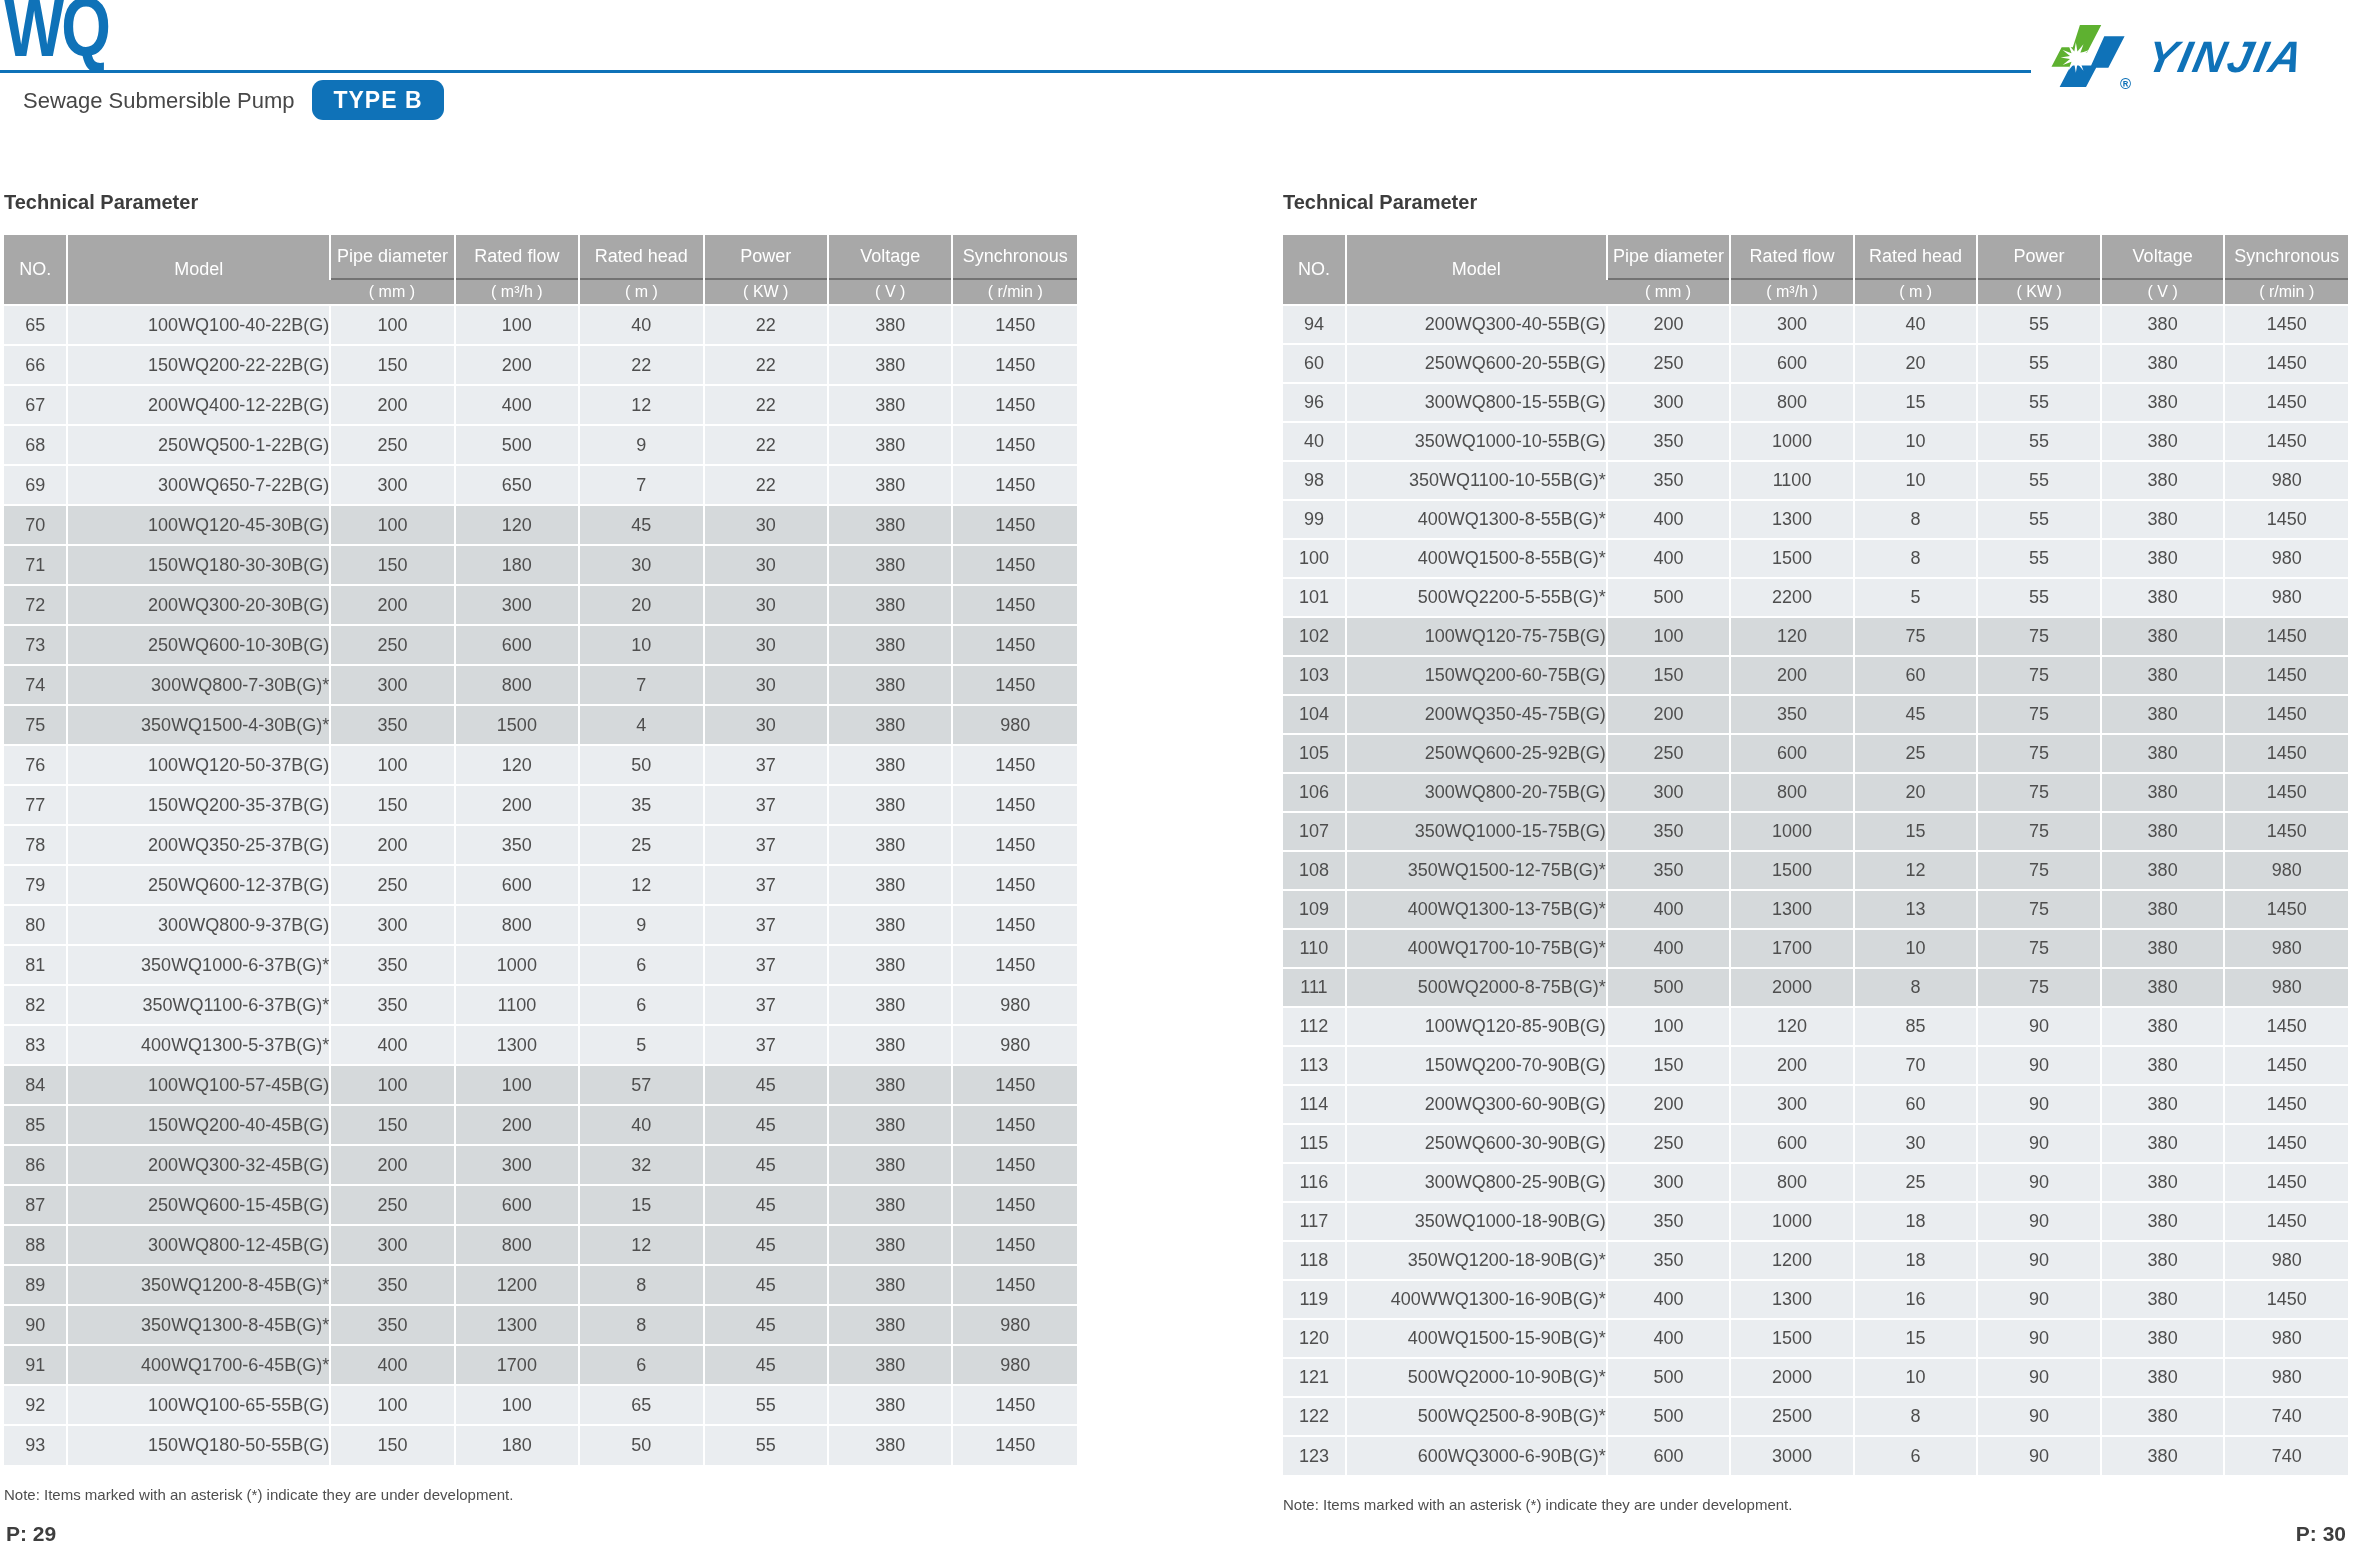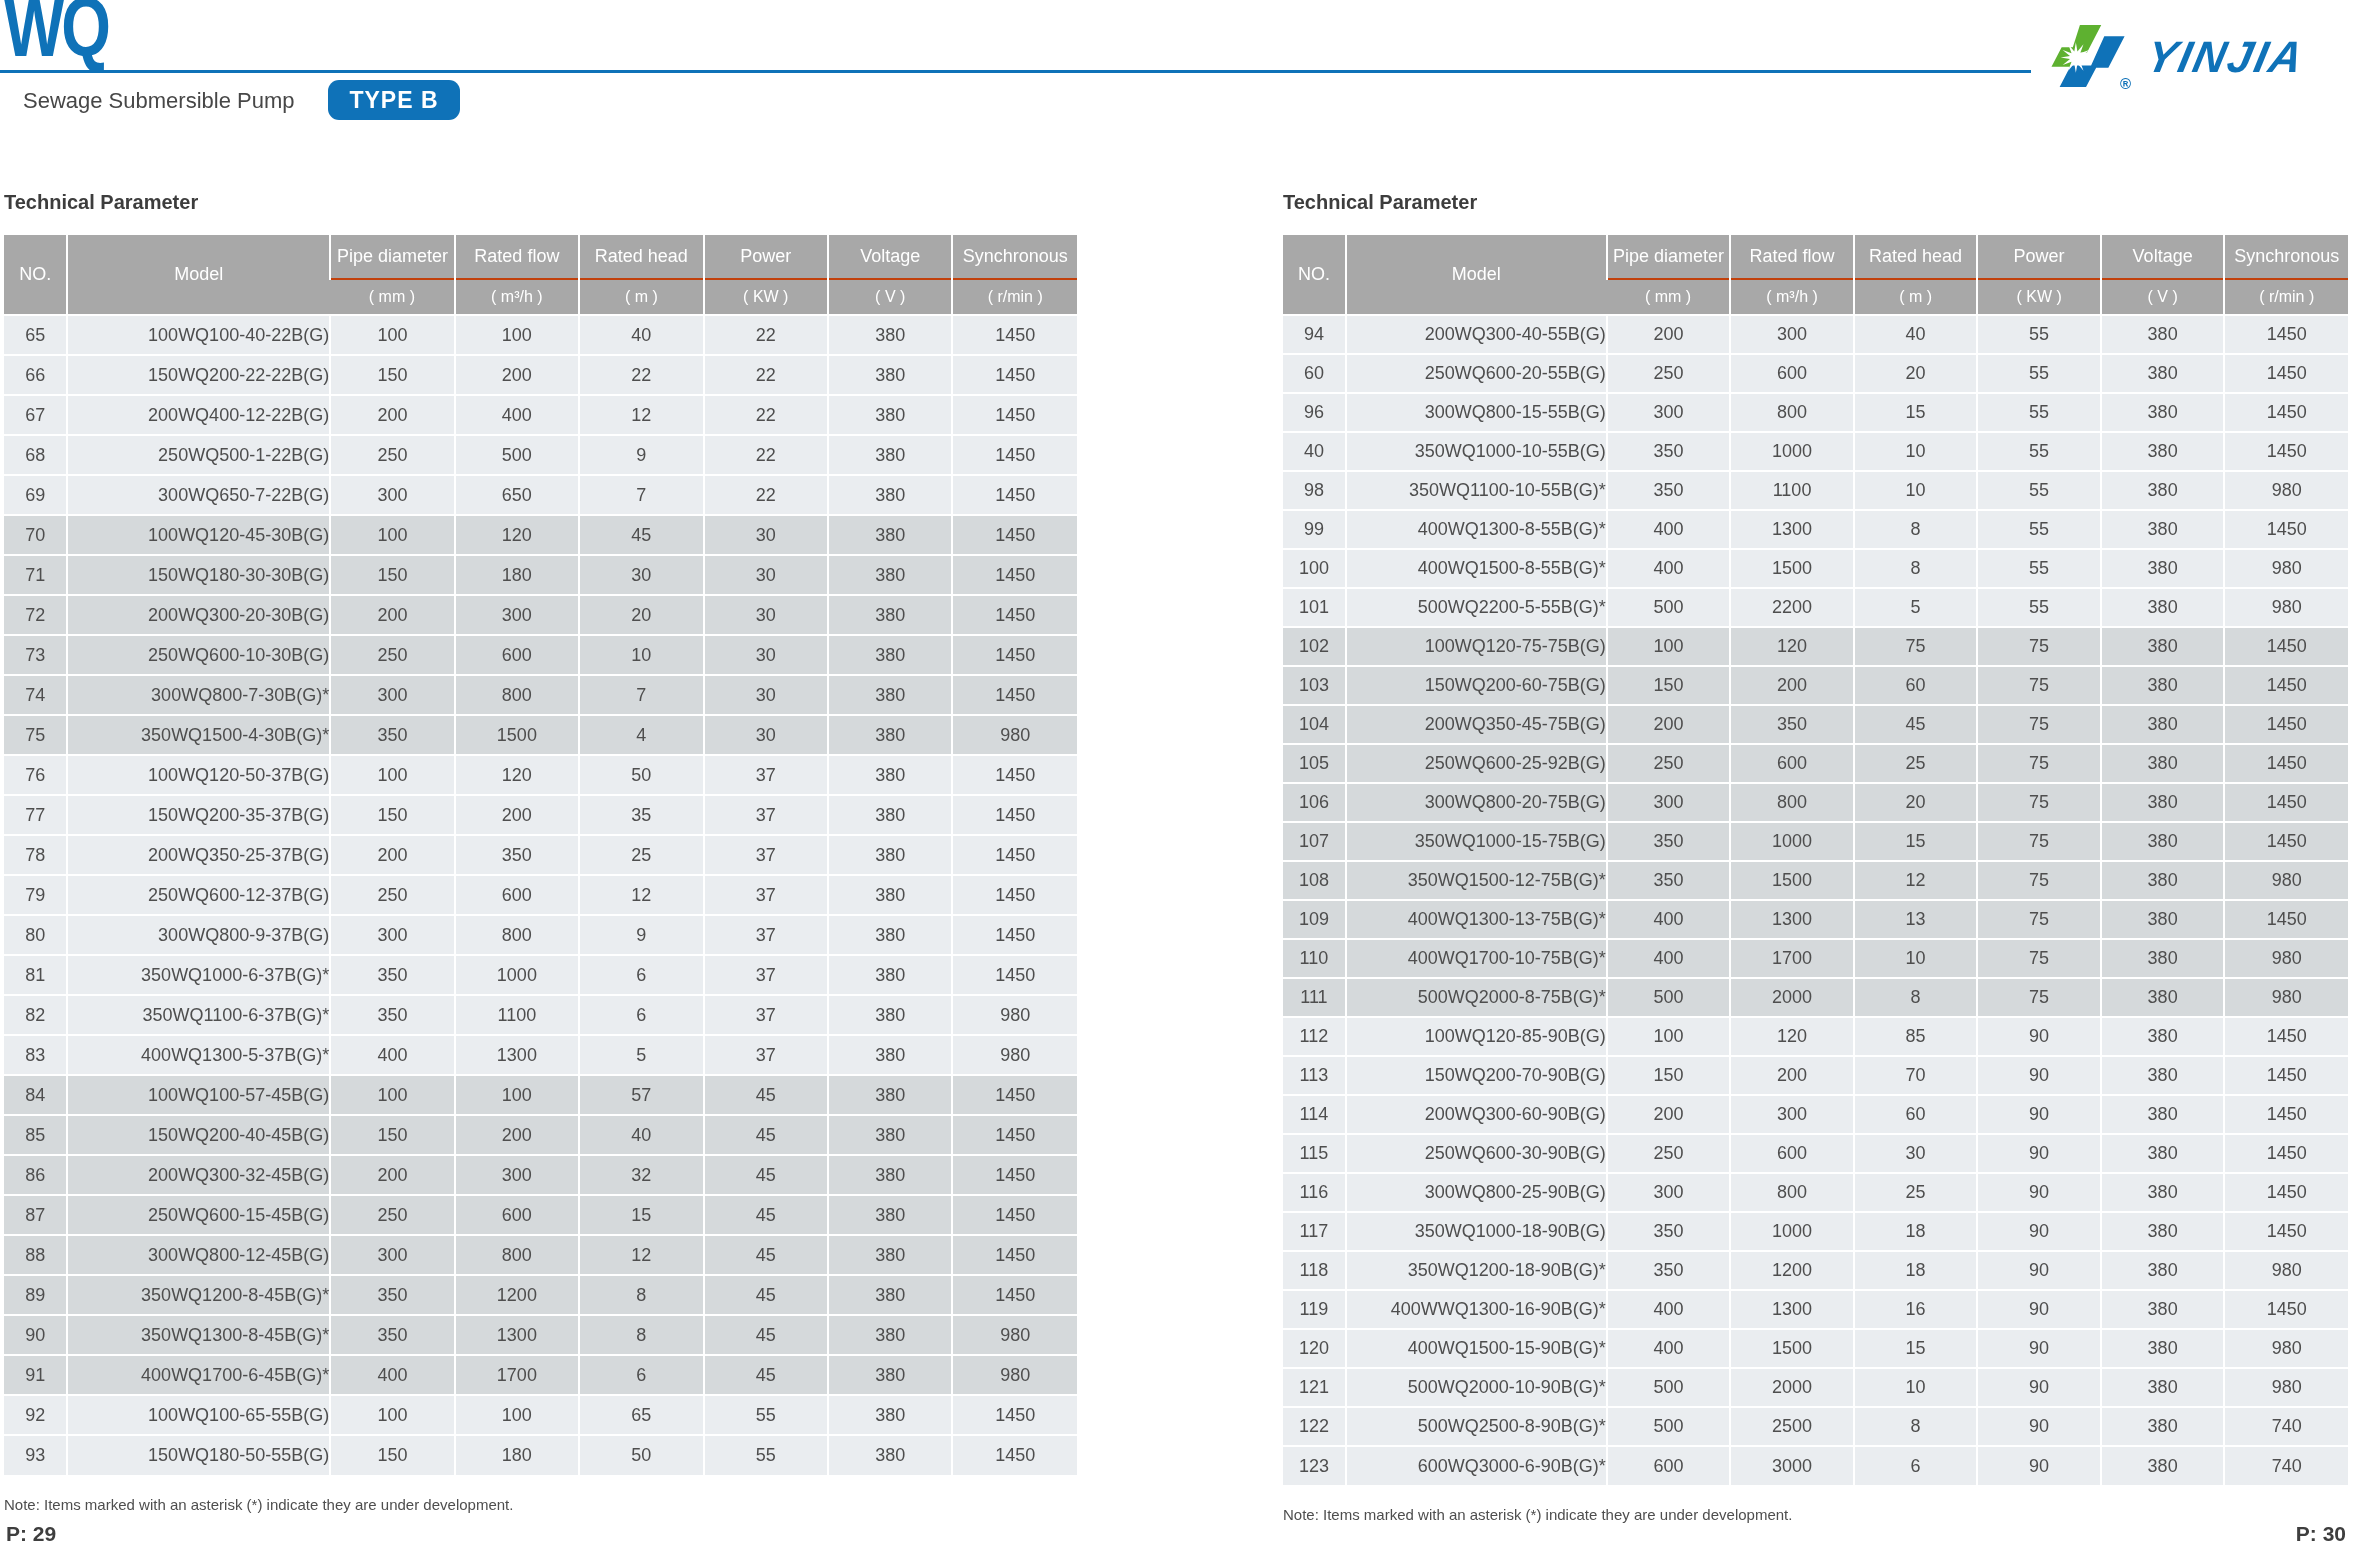--- a/index.html
+++ b/index.html
@@ -26,21 +26,21 @@
   }
   .top-rule{
     position:absolute;left:0;top:70px;width:2031px;height:2.5px;
     background:var(--blue);
   }
   .subtitle{
     position:absolute;left:6px;top:88px;
     font-size:22px;color:#474747;margin-left:17px;
   }
   .type-badge{
-    position:absolute;left:328px;top:80px;width:132px;height:40px;
+    position:absolute;left:312px;top:80px;width:132px;height:40px;
     background:var(--blue);color:#fff;border-radius:11px;
     font-size:23px;font-weight:bold;letter-spacing:1px;
     display:flex;align-items:center;justify-content:center;
   }
   
   .logo{position:absolute;left:2044px;top:21px;width:311px;height:80px;}
   .logo svg{position:absolute;left:0;top:4px;width:82px;height:66px;}
   .logo .reg{
     position:absolute;left:76px;top:54px;
     font-size:15px;color:var(--blue);font-weight:bold;
@@ -59,21 +59,21 @@
   .section-title{
     margin:0 0 21px 0;font-size:20px;font-weight:bold;color:#3d3d3d;
   }
   table{width:100%;border-collapse:collapse;table-layout:fixed;}
   col.c-no{width:5.9%;} col.c-model{width:24.5%;} col.c-n{width:11.6%;}
   thead th{
     background:var(--head-gray);color:#ffffff;font-weight:normal;
     font-size:18px;text-align:center;vertical-align:middle;padding:0;
   }
   thead tr.h-name th{height:44px;}
-  thead tr.h-unit th{height:36px;font-size:16px;border-top:2px solid #c2410c;}
+  thead tr.h-unit th{height:26px;font-size:16px;border-top:2px solid #737373;}
   thead th + th{border-left:2px solid #fff;}
   tbody td{
     text-align:center;vertical-align:middle;font-size:18px;color:var(--ink);
     border-top:2px solid #fff;border-left:2px solid #fff;padding:0;
   }
   tbody td:first-child{border-left:none;}
   tbody td.model{text-align:right;padding-left:29px;}
   .table-block.left  tbody tr{height:40px;}
   .table-block.right tbody tr{height:39px;}
   tbody tr.light td{background:var(--row-light);}

